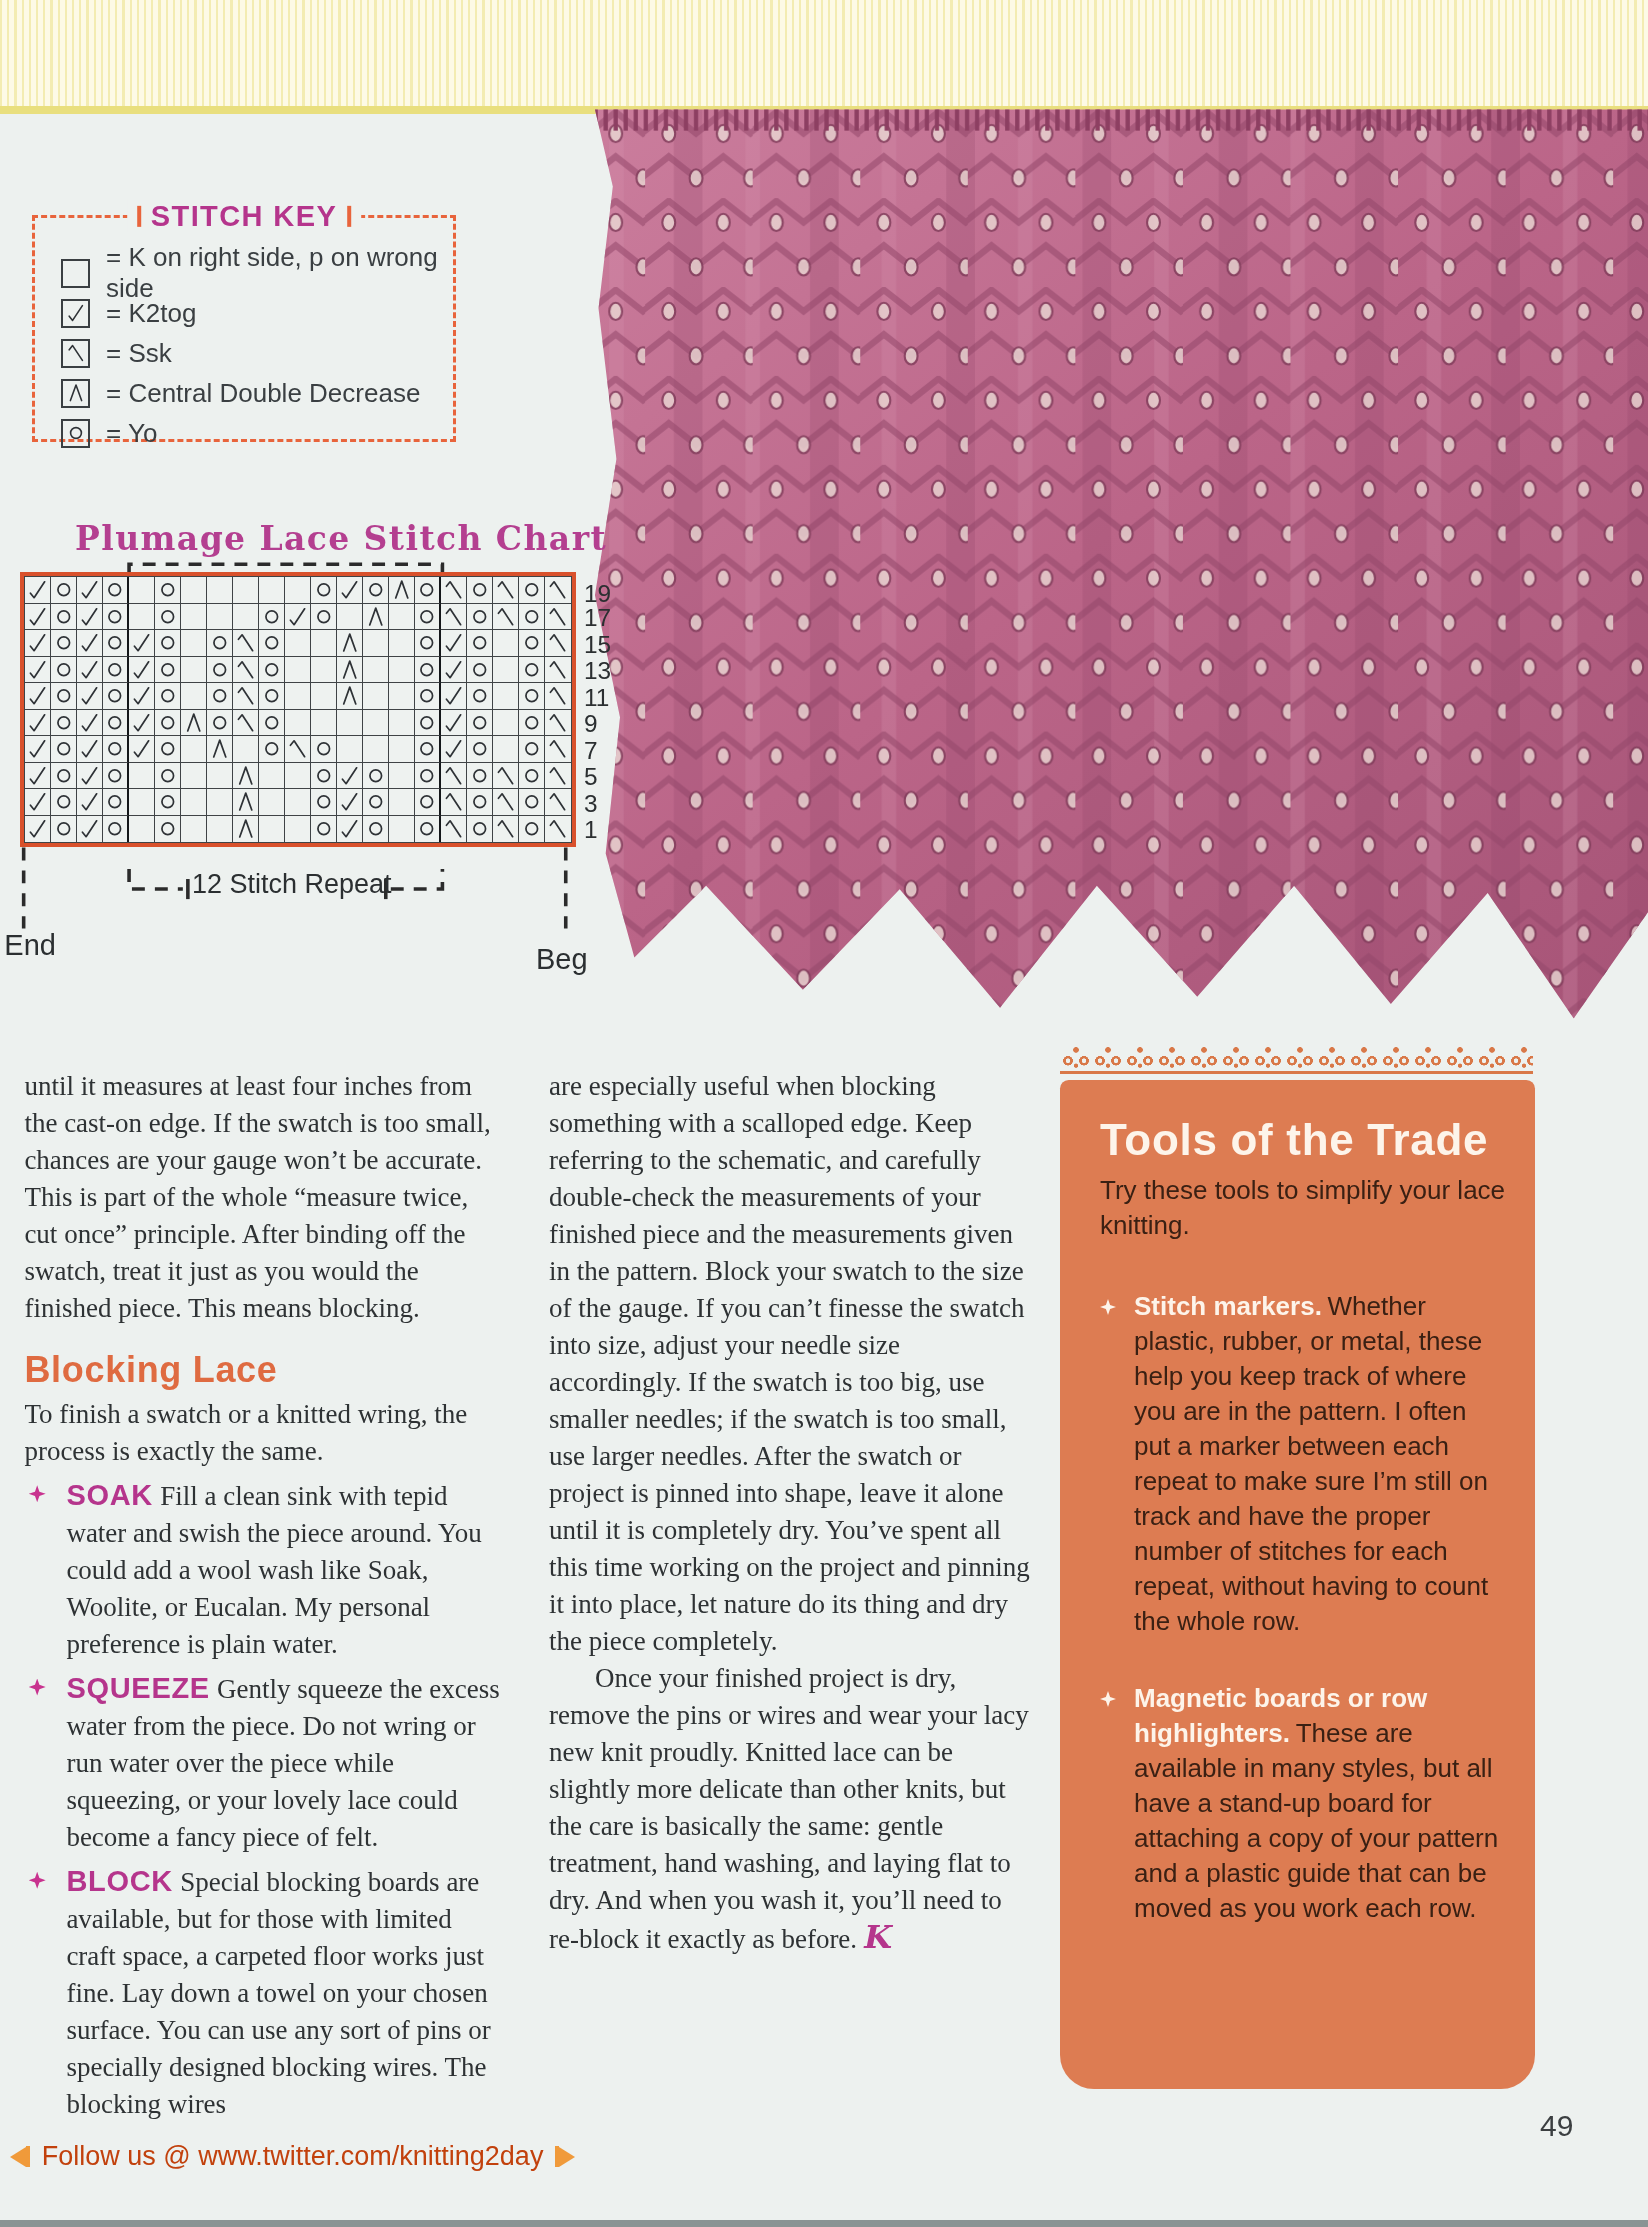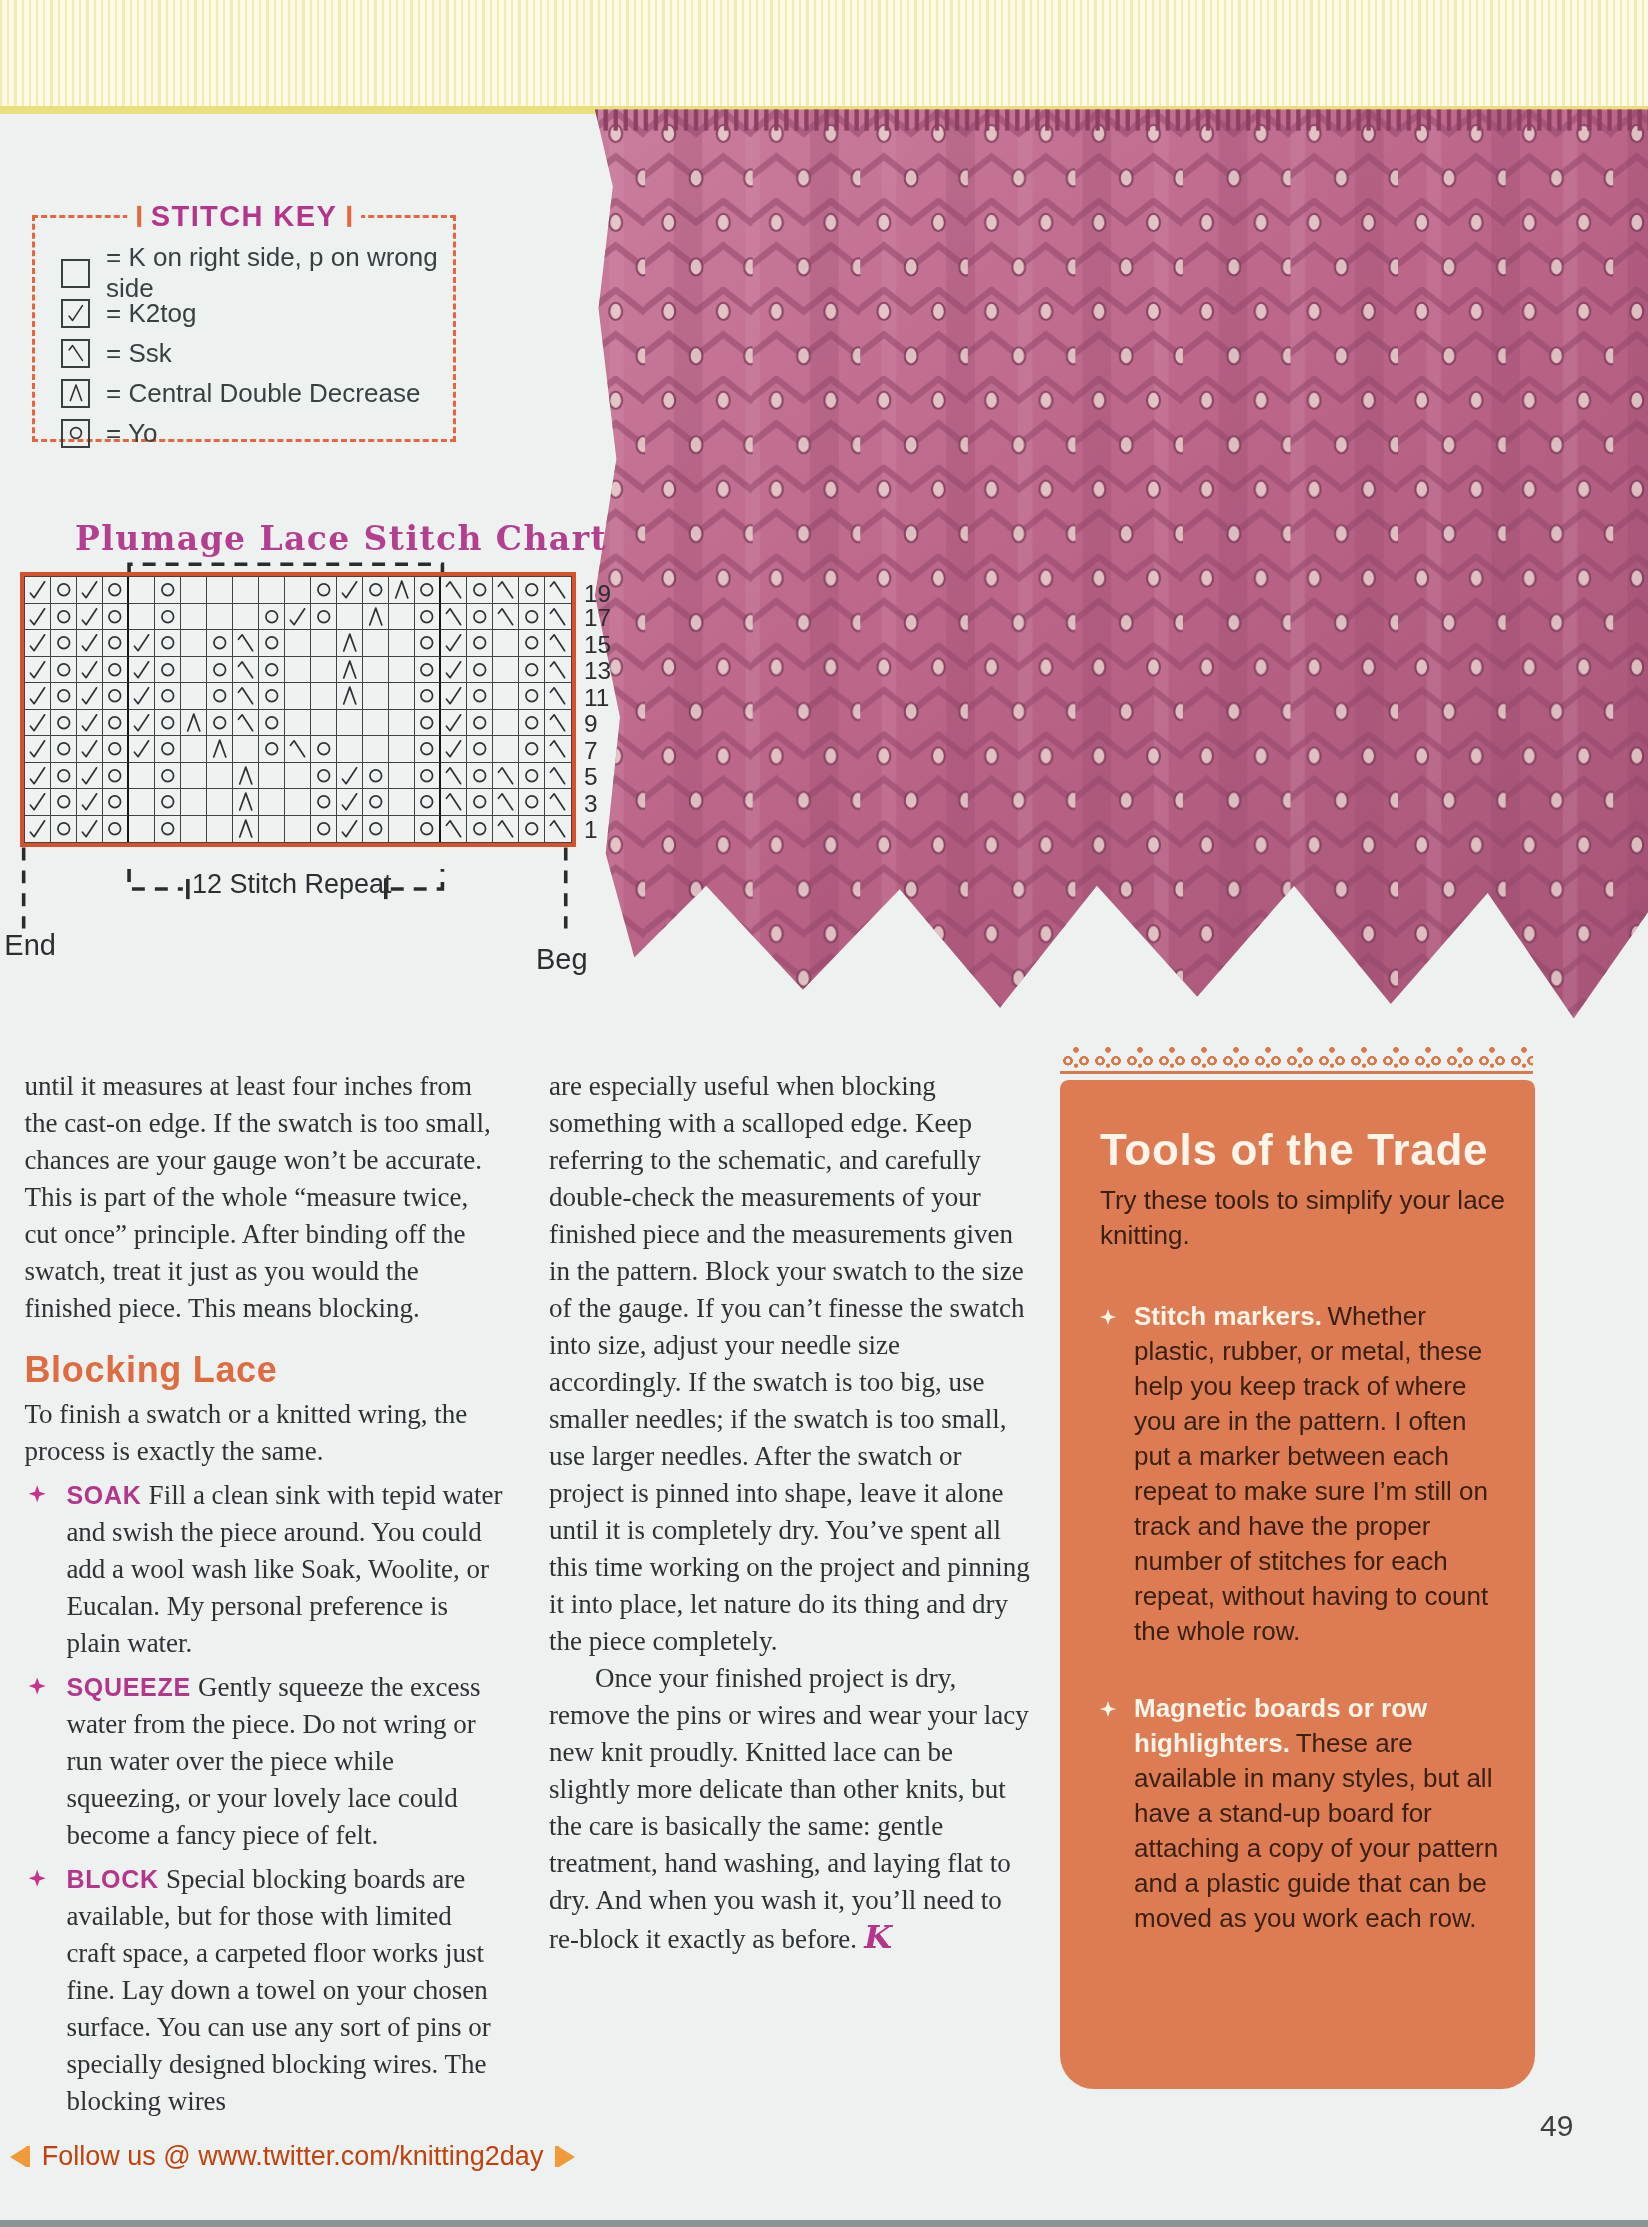--- a/index.html
+++ b/index.html
@@ -82,21 +82,21 @@
     font-size:36px;color:#df6b41;margin:24.4px 0 7.2px 0;letter-spacing:0.7px;
   }
   .bullet{position:relative;padding-left:42px;margin-top:7.2px;}
   .star4{
     display:inline-block;width:17px;height:17px;background:#c8338f;
     clip-path:polygon(50% 0,63% 37%,100% 50%,63% 63%,50% 100%,37% 63%,0 50%,37% 37%);
   }
   .bullet > .star4{position:absolute;left:4.3px;top:8.6px;}
   .lead-magenta{
     font-family:"Liberation Sans",sans-serif;font-weight:bold;
-    color:#b5358c;font-size:25px;letter-spacing:0.7px;margin-right:7.2px;margin-top:38px;
+    color:#b5358c;font-size:29px;letter-spacing:0.7px;margin-right:7.2px;margin-top:38px;
   }
   .indent{ text-indent:46px; }
   .end-mark{
     font-family:"DejaVu Serif",serif;font-style:italic;font-weight:bold;
     color:#b5358c;font-size:32px;margin-left:7.2px;
   }
   
   .frieze{
     position:absolute;left:1060px;top:1045px;width:473px;height:24.4px;
     background-image:
@@ -105,21 +105,21 @@
       radial-gradient(circle 2.9px at 16px 5px, #d97848 2.5px, rgba(0,0,0,0) 3.2px),
       radial-gradient(circle 2.2px at 16px 21px, #d97848 1.8px, rgba(0,0,0,0) 2.5px);
     background-size:32px 24.4px;background-repeat:repeat-x;
   }
   .frieze-line{
     position:absolute;left:1060px;top:1071px;width:473px;height:2.9px;background:#d97848;
   }
   .sidebar{
     position:absolute;left:1060px;top:1080px;width:475px;height:1009px;
     background:#dd7c52;border-radius:8.6px 8.6px 34px 34px;
-    box-sizing:border-box;padding:46px 29px 29px 40px;
+    box-sizing:border-box;padding:36px 29px 29px 40px;
     font-family:"Liberation Sans",sans-serif;color:#3a2013;
     font-size:26px;line-height:35px;
   }
   .sidebar-title{
     color:#fdf4ea;font-weight:bold;font-size:44px;line-height:47px;margin-bottom:10px;
     letter-spacing:0.7px;
   }
   .sidebar-intro{margin-bottom:46px;}
   .sb-bullet{position:relative;padding-left:34px;margin-bottom:42px;}
   .sb-bullet > .star4{position:absolute;left:0;top:10px;background:#fdf4ea;width:16px;height:16px;}

